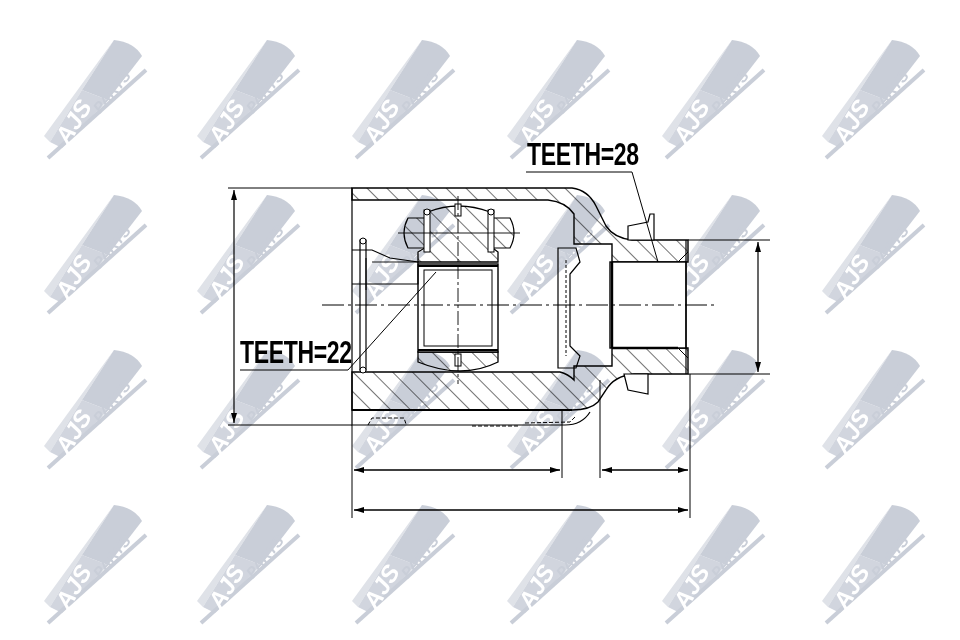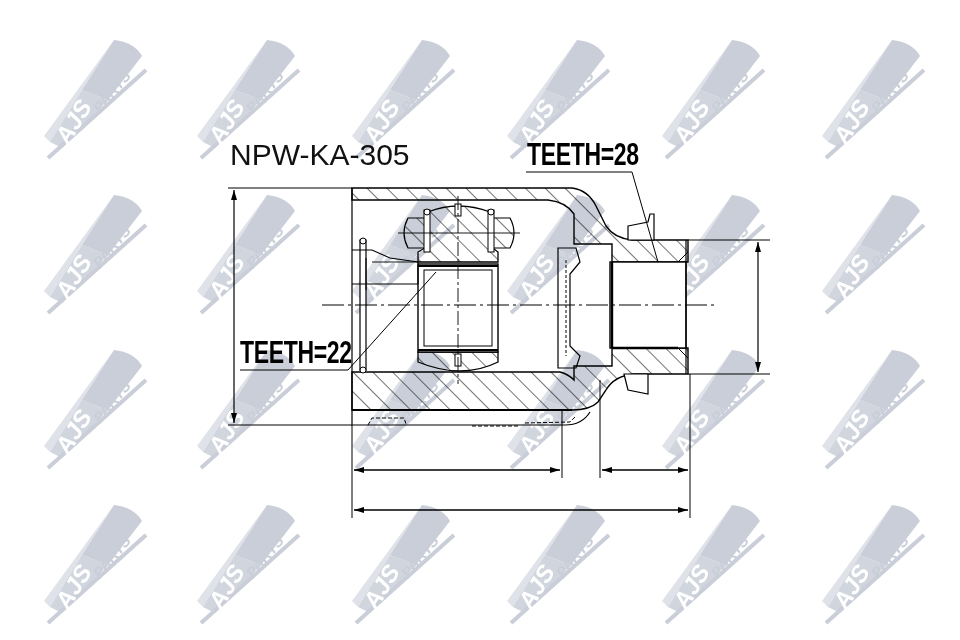--- a/index.html
+++ b/index.html
@@ -290,16 +290,15 @@
     <polygon points="602,470 612,467 612,473" fill="#000"></polygon>
     <polygon points="688,470 678,467 678,473" fill="#000"></polygon>
     <line x1="354" y1="510" x2="688" y2="510" stroke="#000" stroke-width="1.4"></line>
     <polygon points="354,510 364,507 364,513" fill="#000"></polygon>
     <polygon points="688,510 678,507 678,513" fill="#000"></polygon>
 
     <path d="M526,172 L632,172 L658,262" fill="none" stroke="#000" stroke-width="1"></path>
     <path d="M240,370 L348,370 L436,272" fill="none" stroke="#000" stroke-width="1"></path>
   </svg>
 
-  <div class="title" style="left:230px;top:138px;font-size:30px;">NPW-KA-305</div>
   <div class="lbl" style="left:527px;top:136px;font-size:32px;">TEETH=28</div>
   <div class="lbl" style="left:240px;top:334px;font-size:32px;">TEETH=22</div>
 </div>
 
 </body></html>

